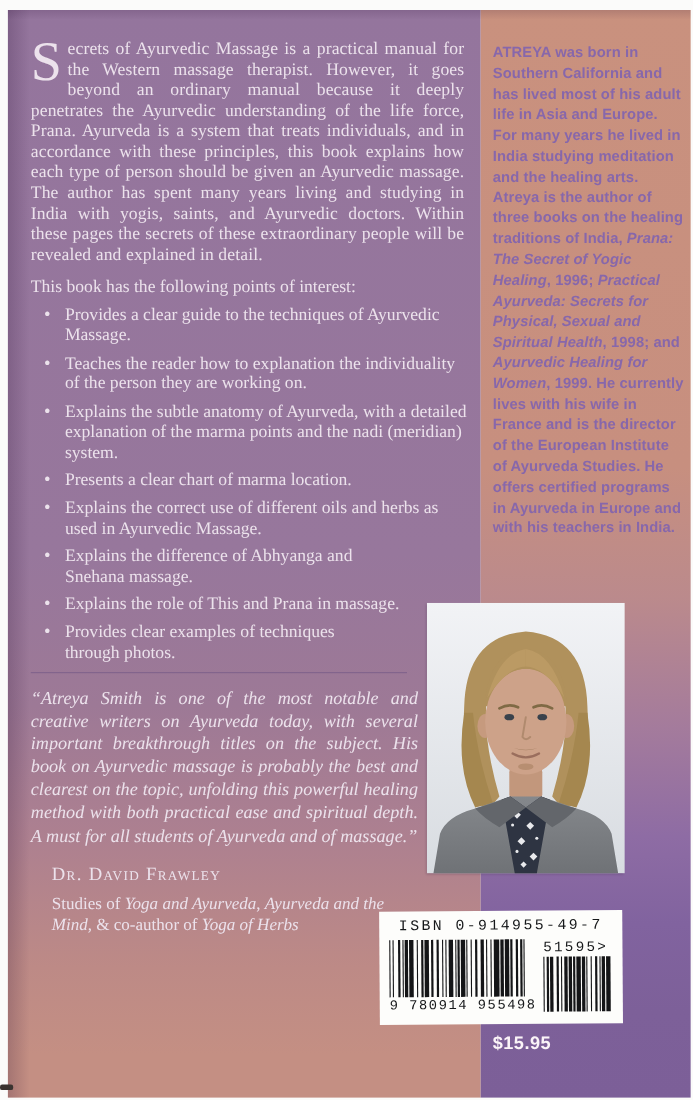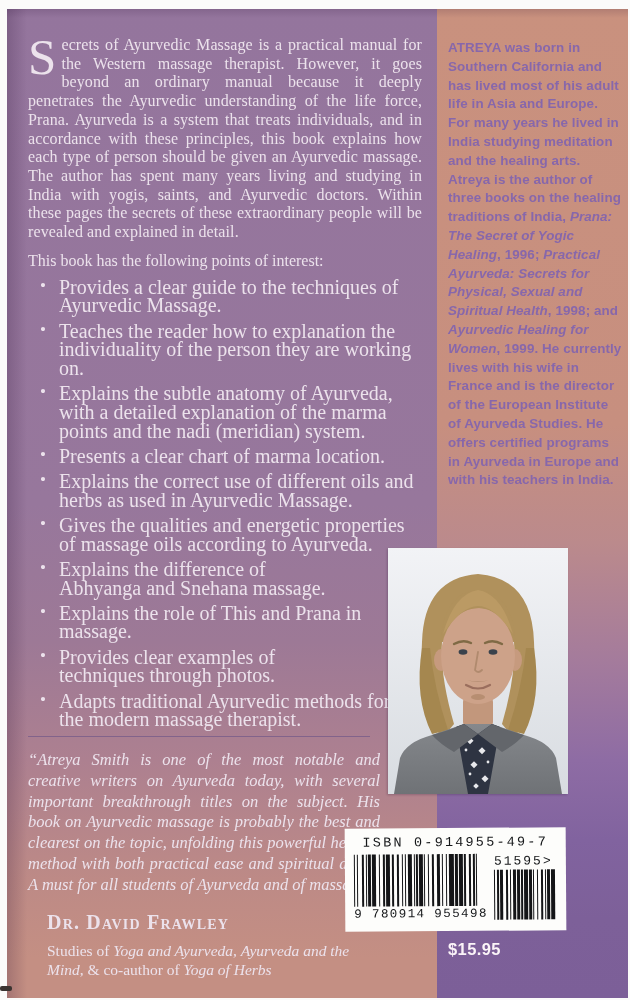--- a/index.html
+++ b/index.html
@@ -21,26 +21,26 @@
     background:linear-gradient(90deg,rgba(35,8,45,.20),rgba(35,8,45,0)); pointer-events:none; }
   .edge-shade-top { position:absolute; left:0; top:0; width:100%; height:9px;
     background:linear-gradient(180deg,rgba(35,8,45,.14),rgba(35,8,45,0)); pointer-events:none; }
   .scan-mark { position:absolute; left:0px; top:986px; width:12px; height:5px; background:#3a3330; border-radius:2px; }
 
   .content-left { position:absolute; left:21px; top:27px; width:398px; color:#ece2ec; }
   .intro { width:394px; font-size:16px; line-height:18.7px; text-align:justify; letter-spacing:.1px; }
   .dropcap { float:left; font-size:51px; line-height:38px; padding:2px 5px 0 0; font-weight:400; }
   .points-heading { margin-top:9px; font-size:16px; line-height:19px; }
   ul.points { list-style:none; margin-top:8px; }
-  ul.points li { position:relative; padding-left:31px; margin-bottom:6.5px; font-size:20px; line-height:18.7px; }
+  ul.points li { position:relative; padding-left:31px; margin-bottom:6.5px; font-size:16px; line-height:18.7px; }
   ul.points li::before { content:"\2022"; position:absolute; left:12px; top:-1px; font-size:17px; }
   ul.points li span { display:block; }
   hr.divider { border:none; border-top:1.6px solid #7b5e8a; width:342px; margin:7px 0 0 0; opacity:.85; }
   .quote { margin-top:13px; width:352px; font-style:italic; font-size:16.5px; line-height:20.8px; text-align:justify; }
-  .reviewer-name { margin:15px 0 0 19px; font-variant:small-caps; letter-spacing:1.2px; font-size:20px;font-weight:bold; }
+  .reviewer-name { margin:15px 0 0 19px; font-variant:small-caps; letter-spacing:1.2px; font-size:17px; }
   .reviewer-credit { margin:7px 0 0 19px; width:316px; font-size:15.5px; line-height:19px; }
   .it { font-style:italic; }
 
   .sidebar-bio {
     position:absolute; left:441px; top:30px; width:175px;
     font-family:"Liberation Sans","DejaVu Sans",sans-serif;
     font-weight:700; font-size:13.4px; line-height:18.8px; color:#8767ab; letter-spacing:.1px;
   }
   .photo { position:absolute; left:381px; top:539px; width:180px; height:246px; box-shadow:-1px 1px 2px rgba(40,20,50,.25); }
 
@@ -81,33 +81,27 @@
       <li>
           <span>Explains the subtle anatomy of Ayurveda, with a detailed explanation of the marma points and the nadi (meridian) system.</span>
         </li>
       <li>
           <span>Presents a clear chart of marma location.</span>
         </li>
       <li>
           <span>Explains the correct use of different oils and herbs as used in Ayurvedic Massage.</span>
         </li>
       <li>
-          <span>Gives the qualities and energetic properties of massage oils according to Ayurveda.</span>
-        </li>
-      <li>
           <span style="max-width:292px">Explains the difference of Abhyanga and Snehana massage.</span>
         </li>
       <li>
           <span>Explains the role of This and Prana in massage.</span>
         </li>
       <li>
           <span style="max-width:278px">Provides clear examples of techniques through photos.</span>
-        </li>
-      <li>
-          <span style="max-width:334px">Adapts traditional Ayurvedic methods for the modern massage therapist.</span>
         </li>
     </ul>
 
     <hr class="divider">
 
     <p class="quote">“Atreya Smith is one of the most notable and creative writers on Ayurveda today, with several important breakthrough titles on the subject. His book on Ayurvedic massage is probably the best and clearest on the topic, unfolding this powerful healing method with both practical ease and spiritual depth. A must for all students of Ayurveda and of massage.”</p>
     <p class="reviewer-name">Dr. David Frawley</p>
     <p class="reviewer-credit"><span>Studies of </span><span class="it">Yoga and Ayurveda</span><span>, </span><span class="it">Ayurveda and the Mind</span><span>, &amp; co-author of </span><span class="it">Yoga of Herbs</span></p>
   </div>
 

